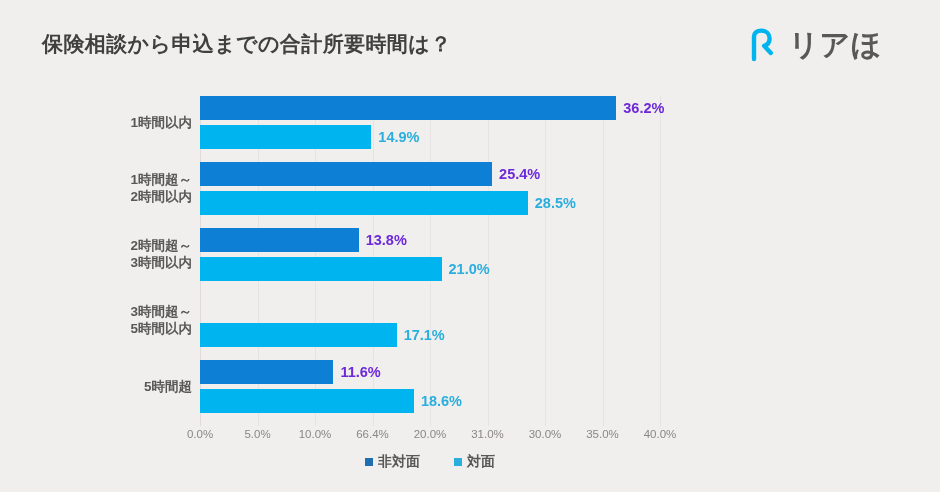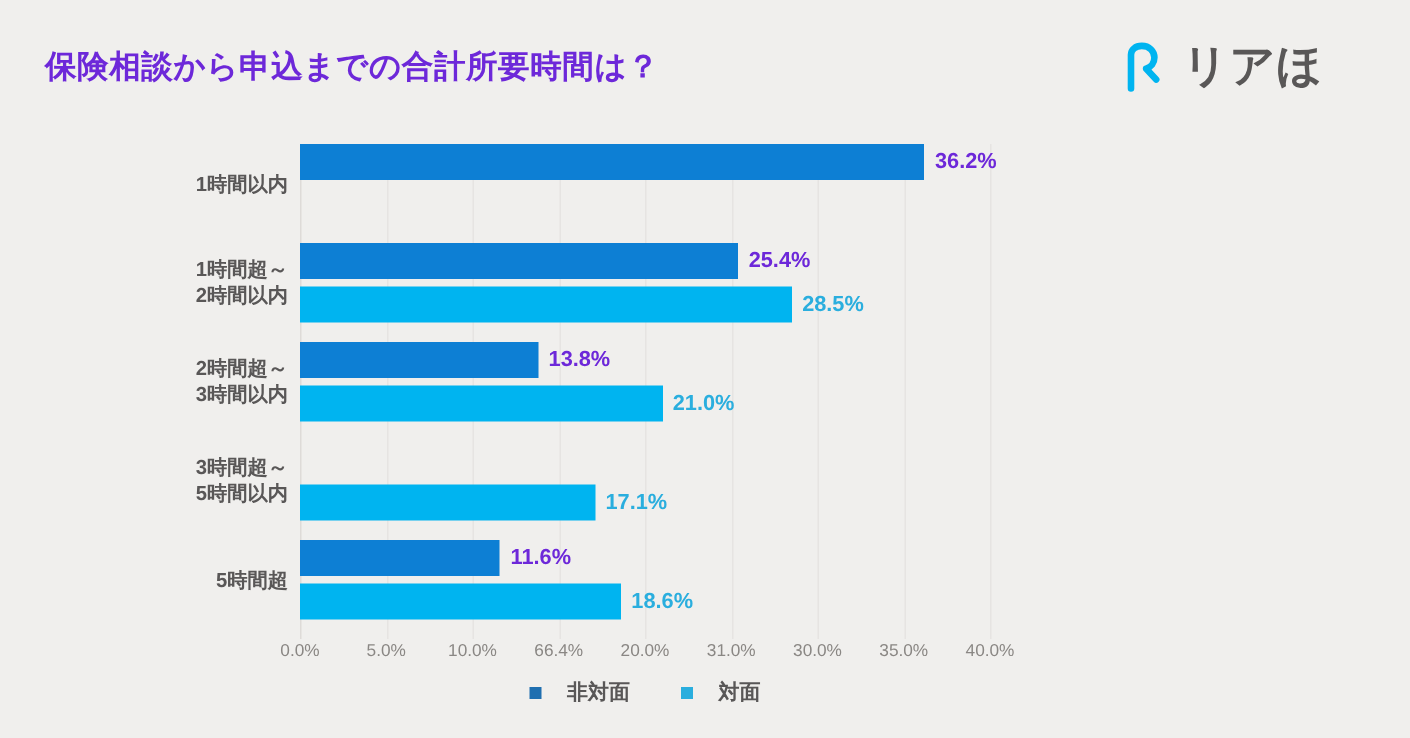--- a/index.html
+++ b/index.html
@@ -17,25 +17,25 @@
 
   
   #header {
     position: absolute;
     left: 0; top: 0;
     width: 940px;
     height: 88px;
   }
   #chart-title {
     position: absolute;
-    left: 30px;
+    left: 42px;
     top: 30px;
     font-size: 21px;
     font-weight: bold;
-    color: #6d28d9;
+    color: #404040;
     letter-spacing: 0.4px;
     white-space: nowrap;
   }
   #brand-logo {
     position: absolute;
     right: 58px;
     top: 28px;
     display: flex;
     align-items: center;
     gap: 6px;
@@ -156,21 +156,21 @@
     top: 365px;
     width: 460px;
     display: flex;
     justify-content: center;
     align-items: center;
     gap: 34px;
   }
   .legend-item {
     display: flex;
     align-items: center;
-    gap: 17px;
+    gap: 5px;
   }
   .legend-swatch {
     width: 8px;
     height: 8px;
     display: block;
   }
   .legend-swatch.a { background: #1f6fb0; }
   .legend-swatch.b { background: #2aaede; }
   .legend-text {
     font-size: 14px;
@@ -216,20 +216,24 @@
       <div class="gridline" style="left: 230px;"></div>
       <div class="gridline" style="left: 287.5px;"></div>
       <div class="gridline" style="left: 345px;"></div>
       <div class="gridline" style="left: 402.5px;"></div>
       <div class="gridline" style="left: 460px;"></div>
       <div class="group" style="top: 0px;">
         <div class="bar-row series-a">
           <div class="bar a" style="width: 416.3px;"></div>
           <span class="bar-label a">36.2%</span>
         </div>
+        <div class="bar-row series-b">
+          <div class="bar b" style="width: 171.35px;"></div>
+          <span class="bar-label b">14.9%</span>
+        </div>
       </div>
       <div class="group" style="top: 66px;">
         <div class="bar-row series-a">
           <div class="bar a" style="width: 292.1px;"></div>
           <span class="bar-label a">25.4%</span>
         </div>
         <div class="bar-row series-b">
           <div class="bar b" style="width: 327.75px;"></div>
           <span class="bar-label b">28.5%</span>
         </div>

